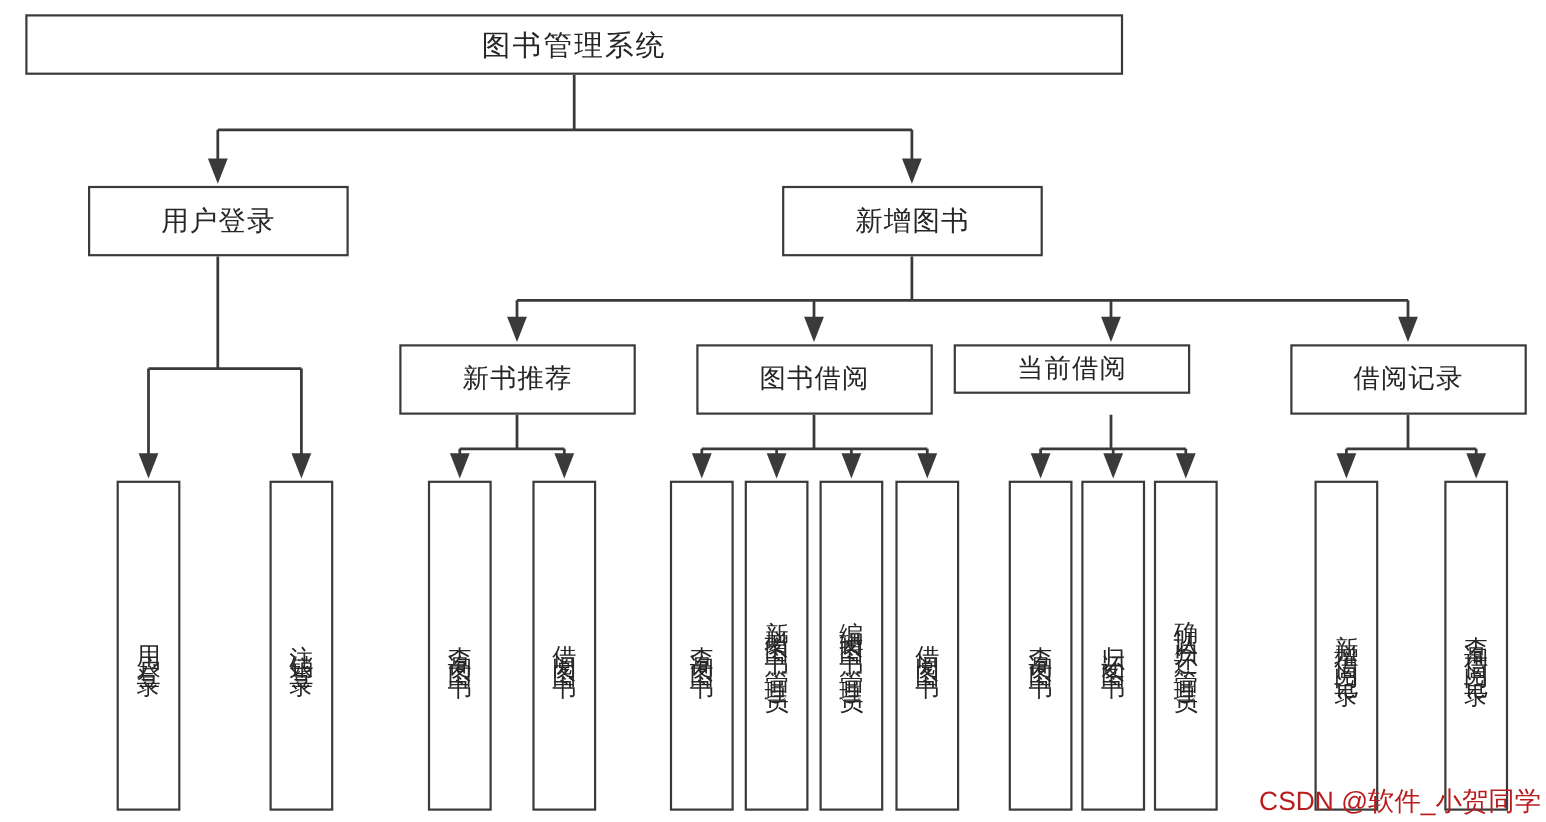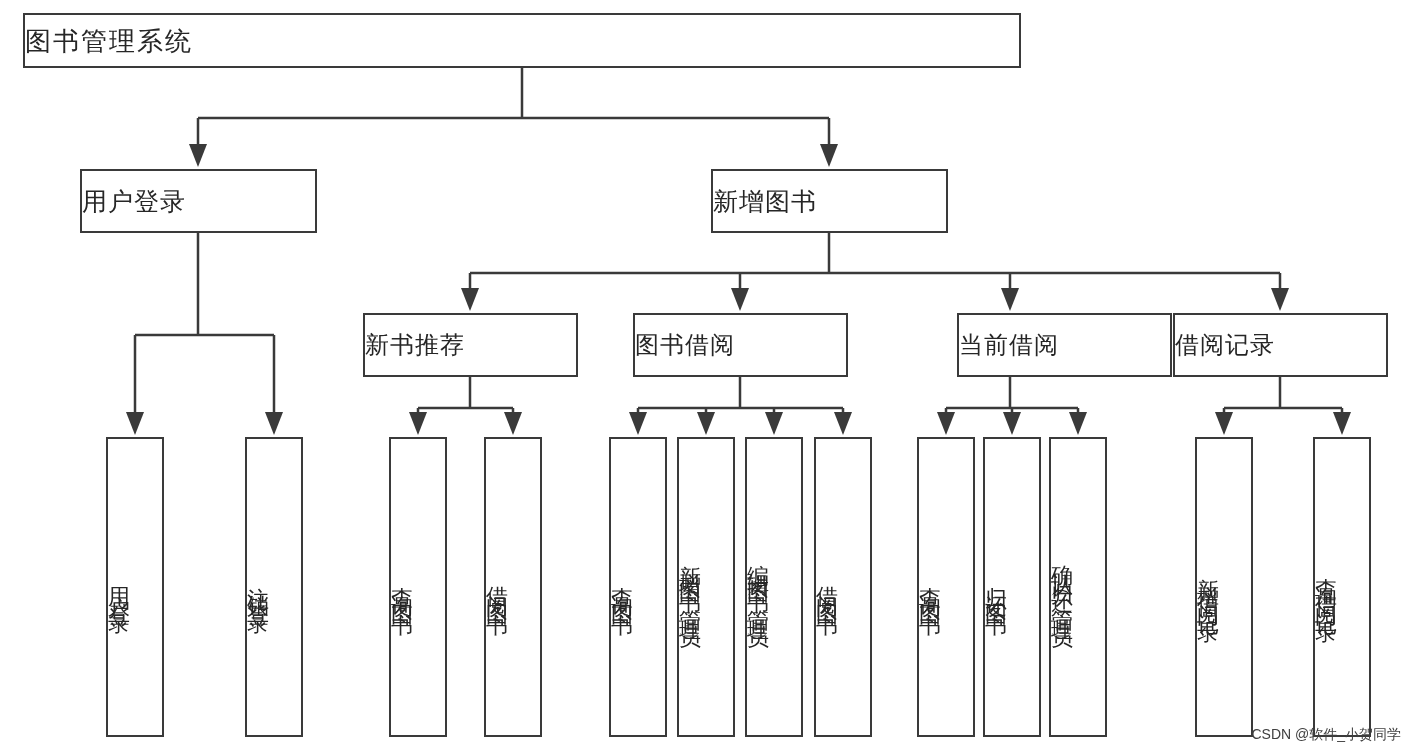--- a/index.html
+++ b/index.html
@@ -16,42 +16,42 @@
     left: 0; top: 0;
     width: 1405px; height: 747px;
   }
   .box {
     position: absolute;
     box-sizing: border-box;
     border: 2.5px solid #3a3a3a;
     background: #ffffff;
     display: flex;
     align-items: center;
-    justify-content: flex-start;
+    justify-content: center;
     color: #262626;
   }
   .hlabel { white-space: nowrap; line-height: 1; }
   .lvl1 .hlabel { font-size: 26px; letter-spacing: 2px; }
   .lvl2 .hlabel { font-size: 25px; letter-spacing: 1px; }
   .lvl3 .hlabel { font-size: 24px; letter-spacing: 1px; }
   .vtext {
     writing-mode: vertical-rl;
     text-orientation: mixed;
     font-size: 22px;
     letter-spacing: 9px;
     line-height: 1;
     white-space: nowrap;
     color: #262626;
   }
   .watermark {
     position: absolute;
     right: 4px;
     bottom: 3px;
-    font-size: 14px;
-    color: #404040;
+    font-size: 24px;
+    color: #b91c1c;
     white-space: nowrap;
     z-index: 5;
     margin-top: 11px;
   }
 </style>
 </head>
 <body>
 
 <div class="stage">
 
@@ -105,21 +105,21 @@
   <div class="box lvl2" style="left:711px;top:169px;width:237px;height:64px">
     <span class="hlabel">新增图书</span>
   </div>
 
   <div class="box lvl3" style="left:363px;top:313px;width:215px;height:64px">
     <span class="hlabel">新书推荐</span>
   </div>
   <div class="box lvl3" style="left:633px;top:313px;width:215px;height:64px">
     <span class="hlabel">图书借阅</span>
   </div>
-  <div class="box lvl3" style="left:957px;top:313px;width:215px;height:64px">
+  <div class="box lvl3" style="left:867px;top:313px;width:215px;height:45px">
     <span class="hlabel">当前借阅</span>
   </div>
   <div class="box lvl3" style="left:1173px;top:313px;width:215px;height:64px">
     <span class="hlabel">借阅记录</span>
   </div>
 
   <div class="box" style="left:106px;top:437px;width:58px;height:300px">
     <span class="vtext">用户登录</span>
   </div>
   <div class="box" style="left:245px;top:437px;width:58px;height:300px">

